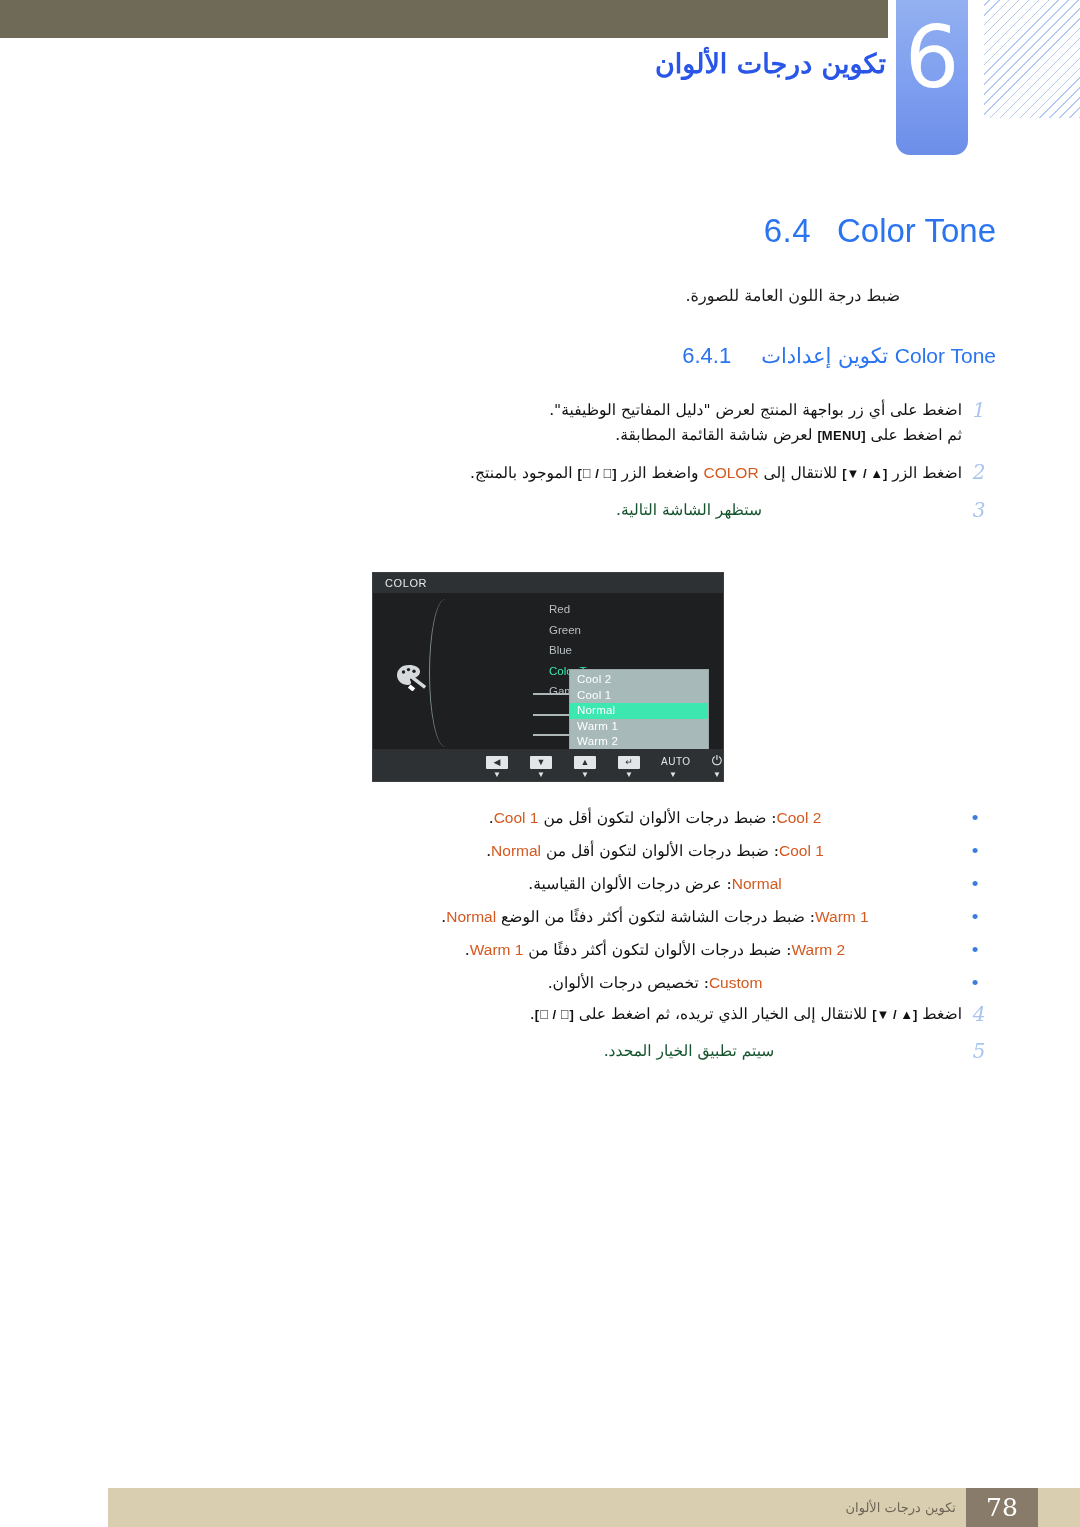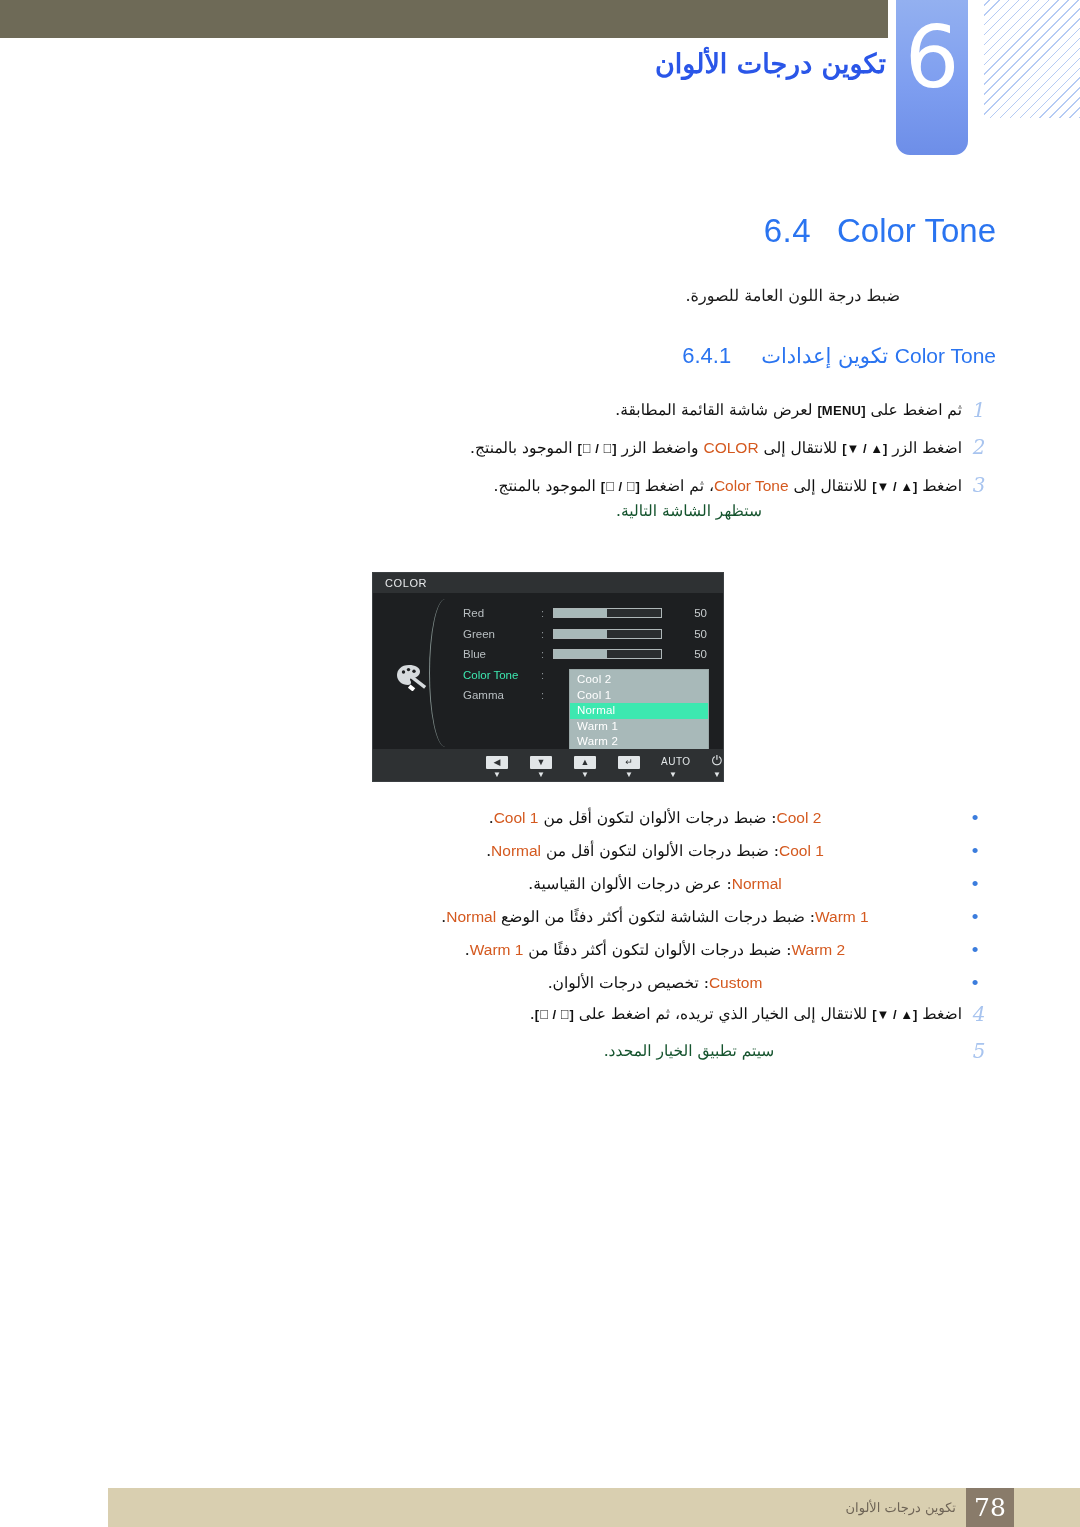--- a/index.html
+++ b/index.html
@@ -114,21 +114,21 @@
     box-sizing:border-box;letter-spacing:.6px;
   }
   .osd-arc{
     position:absolute;left:56px;top:26px;width:26px;height:148px;
     border-left:1.6px solid #7f8c8a;border-radius:60% 0 0 60%/50% 0 0 50%;
     border-top:0;border-bottom:0;border-right:0;
   }
   .osd-palette{position:absolute;left:22px;top:90px;width:34px;height:28px;}
   .osd-rows{position:absolute;left:90px;top:30px;width:250px;}
   .osd-row{
-    height:20.5px;display:flex;flex-direction:row;align-items:center;
+    height:20.5px;display:flex;flex-direction:column;align-items:center;
     font-size:11.5px;color:#b9bfc2;
   }
   .osd-row .lbl{width:78px;flex:0 0 78px;}
   .osd-row.active .lbl{color:#3de8b0;}
   .osd-row .colon{width:12px;flex:0 0 12px;color:#8b9295;font-size:11px;}
   .bar-wrap{
     position:relative;width:110px;height:10px;
     border:1px solid #aeb7b8;background:#2a2d2f;box-sizing:border-box;
   }
   .bar-fill{position:absolute;left:0;top:0;bottom:0;background:#a8b9b9;}
@@ -188,21 +188,21 @@
   
   .steps-tail{position:absolute;right:84px;top:1002px;width:580px;}
 
   
   .footer{position:absolute;left:0;top:1488px;width:1080px;height:39px;}
   .footer-band{
     position:absolute;left:108px;top:0;width:972px;height:39px;
     background:#d9cfb0;
   }
   .footer-pg{
-    position:absolute;left:966px;top:0;width:48px;height:39px;
+    position:absolute;left:966px;top:0;width:72px;height:39px;
     background:#897b6a;color:#ffffff;
     font-size:25px;line-height:39px;text-align:center;
     font-family:"DejaVu Serif","Liberation Serif",serif;
   }
   .footer-txt{
     position:absolute;right:124px;top:0;height:39px;line-height:39px;
     font-size:13px;color:#6e6456;direction:rtl;
     font-family:"DejaVu Serif","Liberation Serif",serif;
   }
 </style>
@@ -230,39 +230,37 @@
     <span>تكوين إعدادات</span>
   </span>
   <span class="num">6.4.1</span>
 </div>
 
 <div class="steps">
 
   <div class="step">
     <div class="step-num">1</div>
     <div class="step-body">
+      <div>اضغط على أي زر بواجهة المنتج لعرض "دليل المفاتيح الوظيفية".</div>
       <div>
         <span>ثم اضغط على </span><span class="kb">[<span>MENU</span>]</span><span> لعرض شاشة القائمة المطابقة.</span>
       </div>
     </div>
   </div>
 
   <div class="step">
     <div class="step-num">2</div>
     <div class="step-body">
       <span>اضغط الزر </span><span class="kb">[<span>▲ / ▼</span>]</span><span> للانتقال إلى </span><span class="hl">COLOR</span><span> واضغط الزر </span><span class="kb">[<span>↵ / ⃞</span>]</span><span> الموجود بالمنتج.</span>
     </div>
   </div>
 
   <div class="step">
     <div class="step-num">3</div>
     <div class="step-body">
-      <div>
-        <span>اضغط </span><span class="kb">[<span>▲ / ▼</span>]</span><span> للانتقال إلى </span><span class="hl">Color Tone</span><span>، ثم اضغط </span><span class="kb">[<span>↵ / ⃞</span>]</span><span> الموجود بالمنتج.</span>
-      </div>
       <div class="sub-line">ستظهر الشاشة التالية.</div>
     </div>
   </div>
 
 </div>
 
 <div class="osd">
 
   <div class="osd-title">COLOR</div>
 

